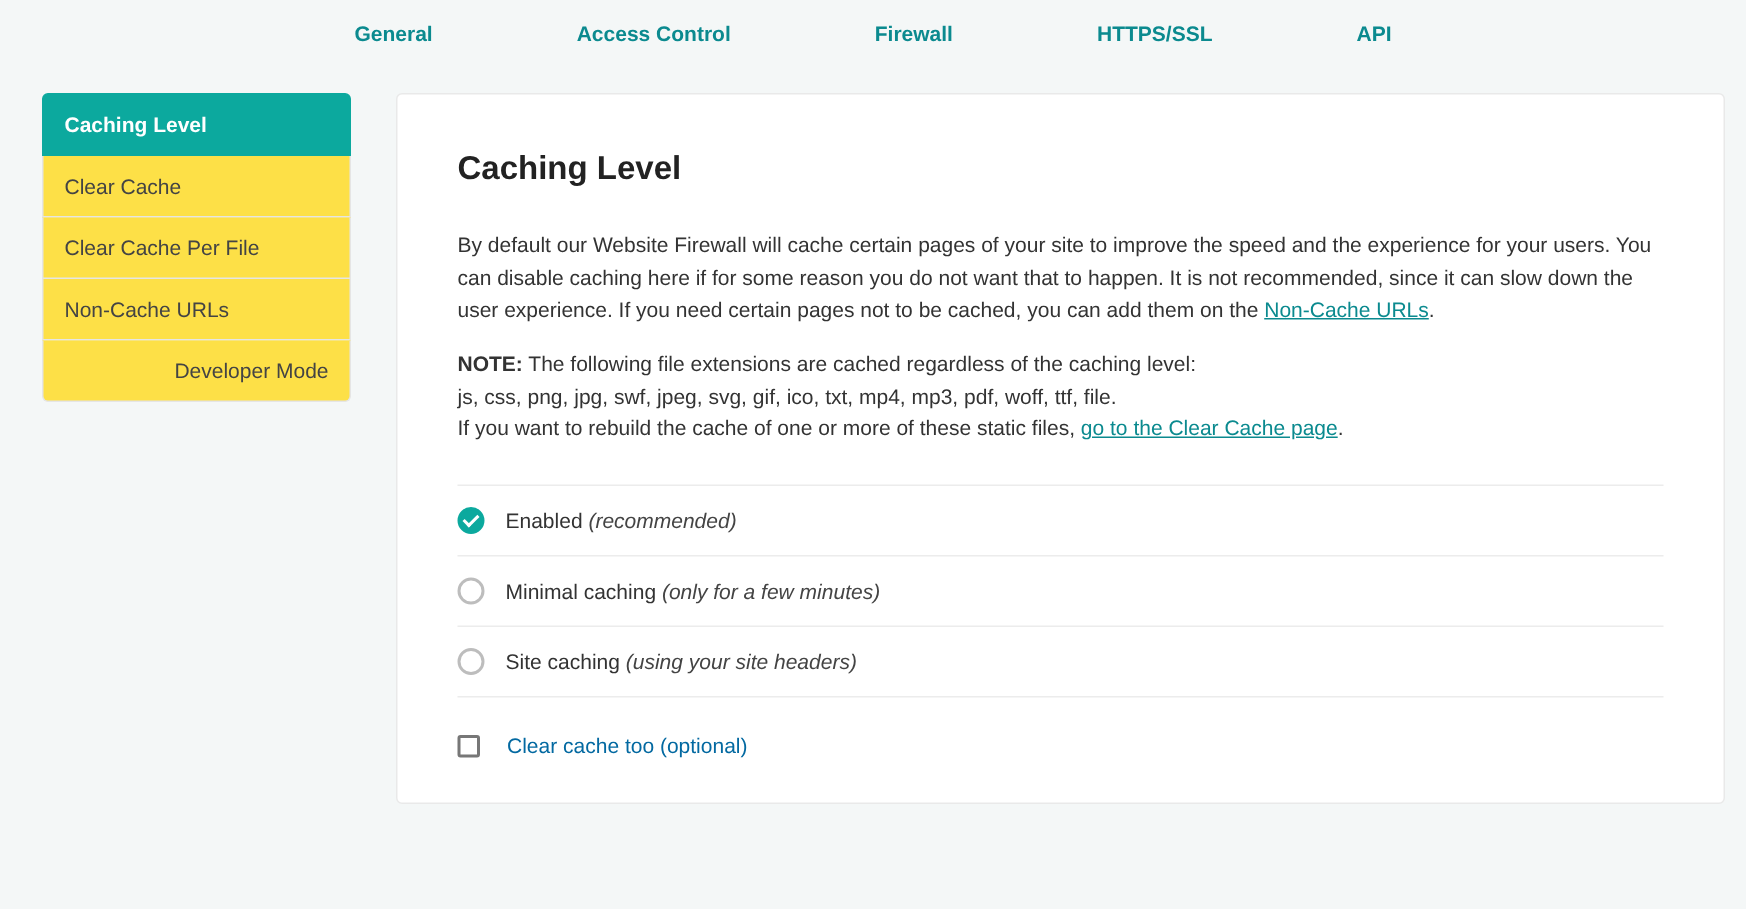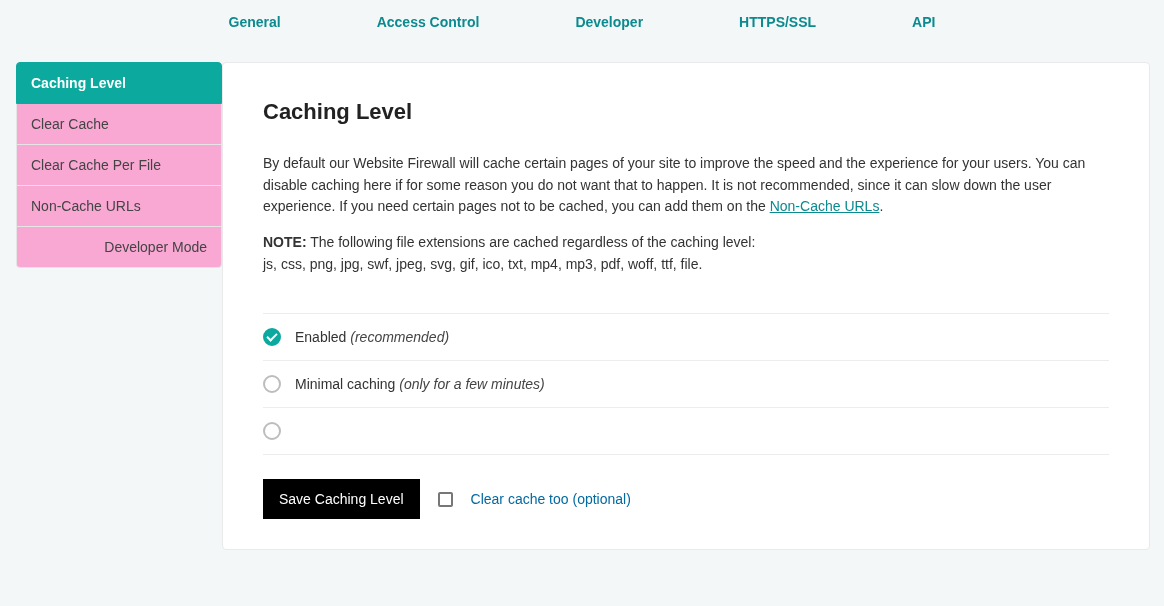--- a/index.html
+++ b/index.html
@@ -19,28 +19,29 @@
     .tab {
       padding: 0 48px;
       font-size: 14px;
       font-weight: 700;
       color: #0b8a8f;
       cursor: pointer;
     }
     .tab.active { color: #111; }
     .layout {
       display: flex;
-      padding: 22px 14px 0 16px;
+      gap: 30px;
+      padding: 22px 14px 0 28px;
     }
     .sidebar {
       width: 206px;
       flex-shrink: 0;
     }
     .sidebar-item {
-      background: #f9a8d4;
+      background: #fde047;
       border: 1px solid #e5e5e5;
       border-top: none;
       padding: 12px 14px;
       font-size: 14px;
       color: #444;
       cursor: pointer;
     }
     .sidebar-item:first-child { border-top: 1px solid #e5e5e5; border-radius: 4px 4px 0 0; }
     .sidebar-item:last-child { border-radius: 0 0 4px 4px; text-align: right; }
     .sidebar-item.active {
@@ -60,21 +61,21 @@
       font-size: 22px;
       font-weight: 700;
       color: #222;
       margin-bottom: 28px;
     }
     .desc { font-size: 14px; line-height: 1.55; color: #333; }
     .desc p { margin-bottom: 0; }
     .desc .para1 { margin-bottom: 14px; }
     .link { color: #0b8a8f; text-decoration: underline; cursor: pointer; }
     .bold { font-weight: 700; }
-    .options { margin-top: 38px; }
+    .options { margin-top: 26px; }
     .option {
       display: flex;
       align-items: center;
       gap: 14px;
       padding: 14px 0;
       border-top: 1px solid #ececec;
     }
     .option:last-of-type { border-bottom: 1px solid #ececec; }
     .radio {
       width: 18px; height: 18px;
@@ -123,21 +124,21 @@
       cursor: pointer;
     }
     .checkbox-label { font-size: 14px; color: #0369a1; }
   </style>
 </head>
 <body>
 
 <div class="tabs">
   <div class="tab">General</div>
   <div class="tab">Access Control</div>
-  <div class="tab">Developer</div>
+  <div class="tab">Firewall</div>
   <div class="tab">HTTPS/SSL</div>
   <div class="tab">API</div>
 </div>
 
 <div class="layout">
   <div class="sidebar">
     <div class="sidebar-item active">Caching Level</div>
     <div class="sidebar-item">Clear Cache</div>
     <div class="sidebar-item">Clear Cache Per File</div>
     <div class="sidebar-item">Non-Cache URLs</div>
@@ -148,41 +149,47 @@
     <h2 class="panel-title">Caching Level</h2>
 
     <div class="desc">
       <p class="para1">
         <span>By default our Website Firewall will cache certain pages of your site to improve the speed and the experience for your users. You can disable caching here if for some reason you do not want that to happen. It is not recommended, since it can slow down the user experience. If you need certain pages not to be cached, you can add them on the </span><a class="link">Non-Cache URLs</a><span>.</span>
       </p>
       <p>
         <span class="bold">NOTE:</span><span> The following file extensions are cached regardless of the caching level:</span>
       </p>
       <p>js, css, png, jpg, swf, jpeg, svg, gif, ico, txt, mp4, mp3, pdf, woff, ttf, file.</p>
+      <p>
+        <span>If you want to rebuild the cache of one or more of these static files, </span><a class="link">go to the Clear Cache page</a><span>.</span>
+      </p>
     </div>
 
     <div class="options">
       <div class="option">
         <div class="radio checked"></div>
         <div class="option-label">
           <span>Enabled</span>
           <span class="note">(recommended)</span>
         </div>
       </div>
       <div class="option">
         <div class="radio"></div>
         <div class="option-label">
           <span>Minimal caching</span>
           <span class="note">(only for a few minutes)</span>
         </div>
       </div>
       <div class="option">
         <div class="radio"></div>
+        <div class="option-label">
+          <span>Site caching</span>
+          <span class="note">(using your site headers)</span>
+        </div>
       </div>
     </div>
 
     <div class="actions">
-      <button class="btn-save">Save Caching Level</button>
       <div class="checkbox"></div>
       <span class="checkbox-label">Clear cache too (optional)</span>
     </div>
   </div>
 </div>
 
 </body></html>

